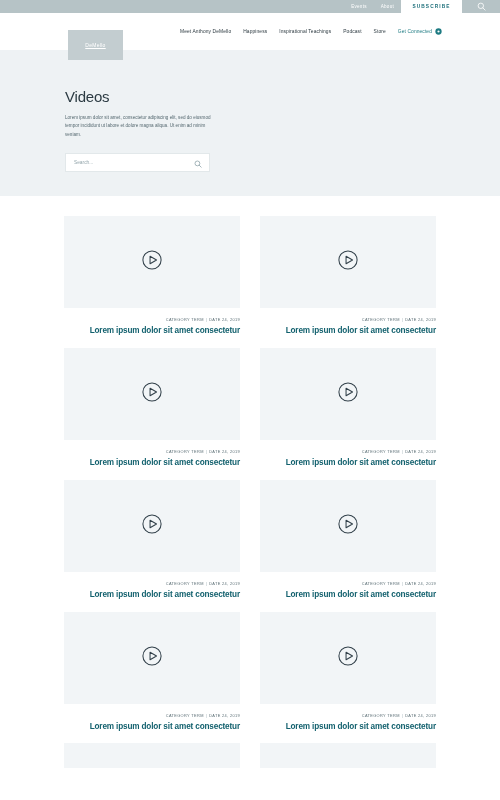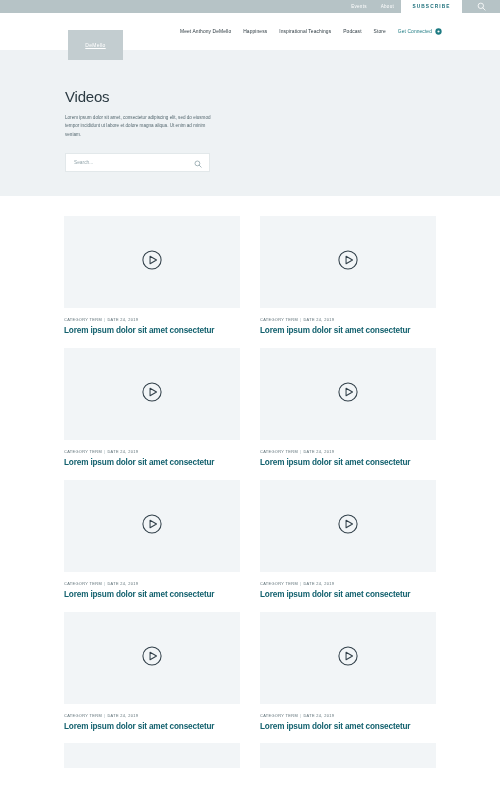--- a/index.html
+++ b/index.html
@@ -128,21 +128,21 @@
   }
 
   
   .grid-wrap { width: 372px; margin: 0 auto; padding-top: 20px; }
   .video-grid {
     display: grid;
     grid-template-columns: 176px 176px;
     column-gap: 20px;
     row-gap: 0px;
   }
-  .video-card { margin-bottom: 12px; }
+  .video-card { margin-bottom: 12px; text-align: right; }
   .thumb {
     width: 176px; height: 92px;
     background: #f2f5f7;
     display: flex; align-items: center; justify-content: center;
     cursor: pointer;
   }
   .play-icon { display: block; }
   .card-meta {
     font-size: 3.9px;
     color: #5c6f76;

